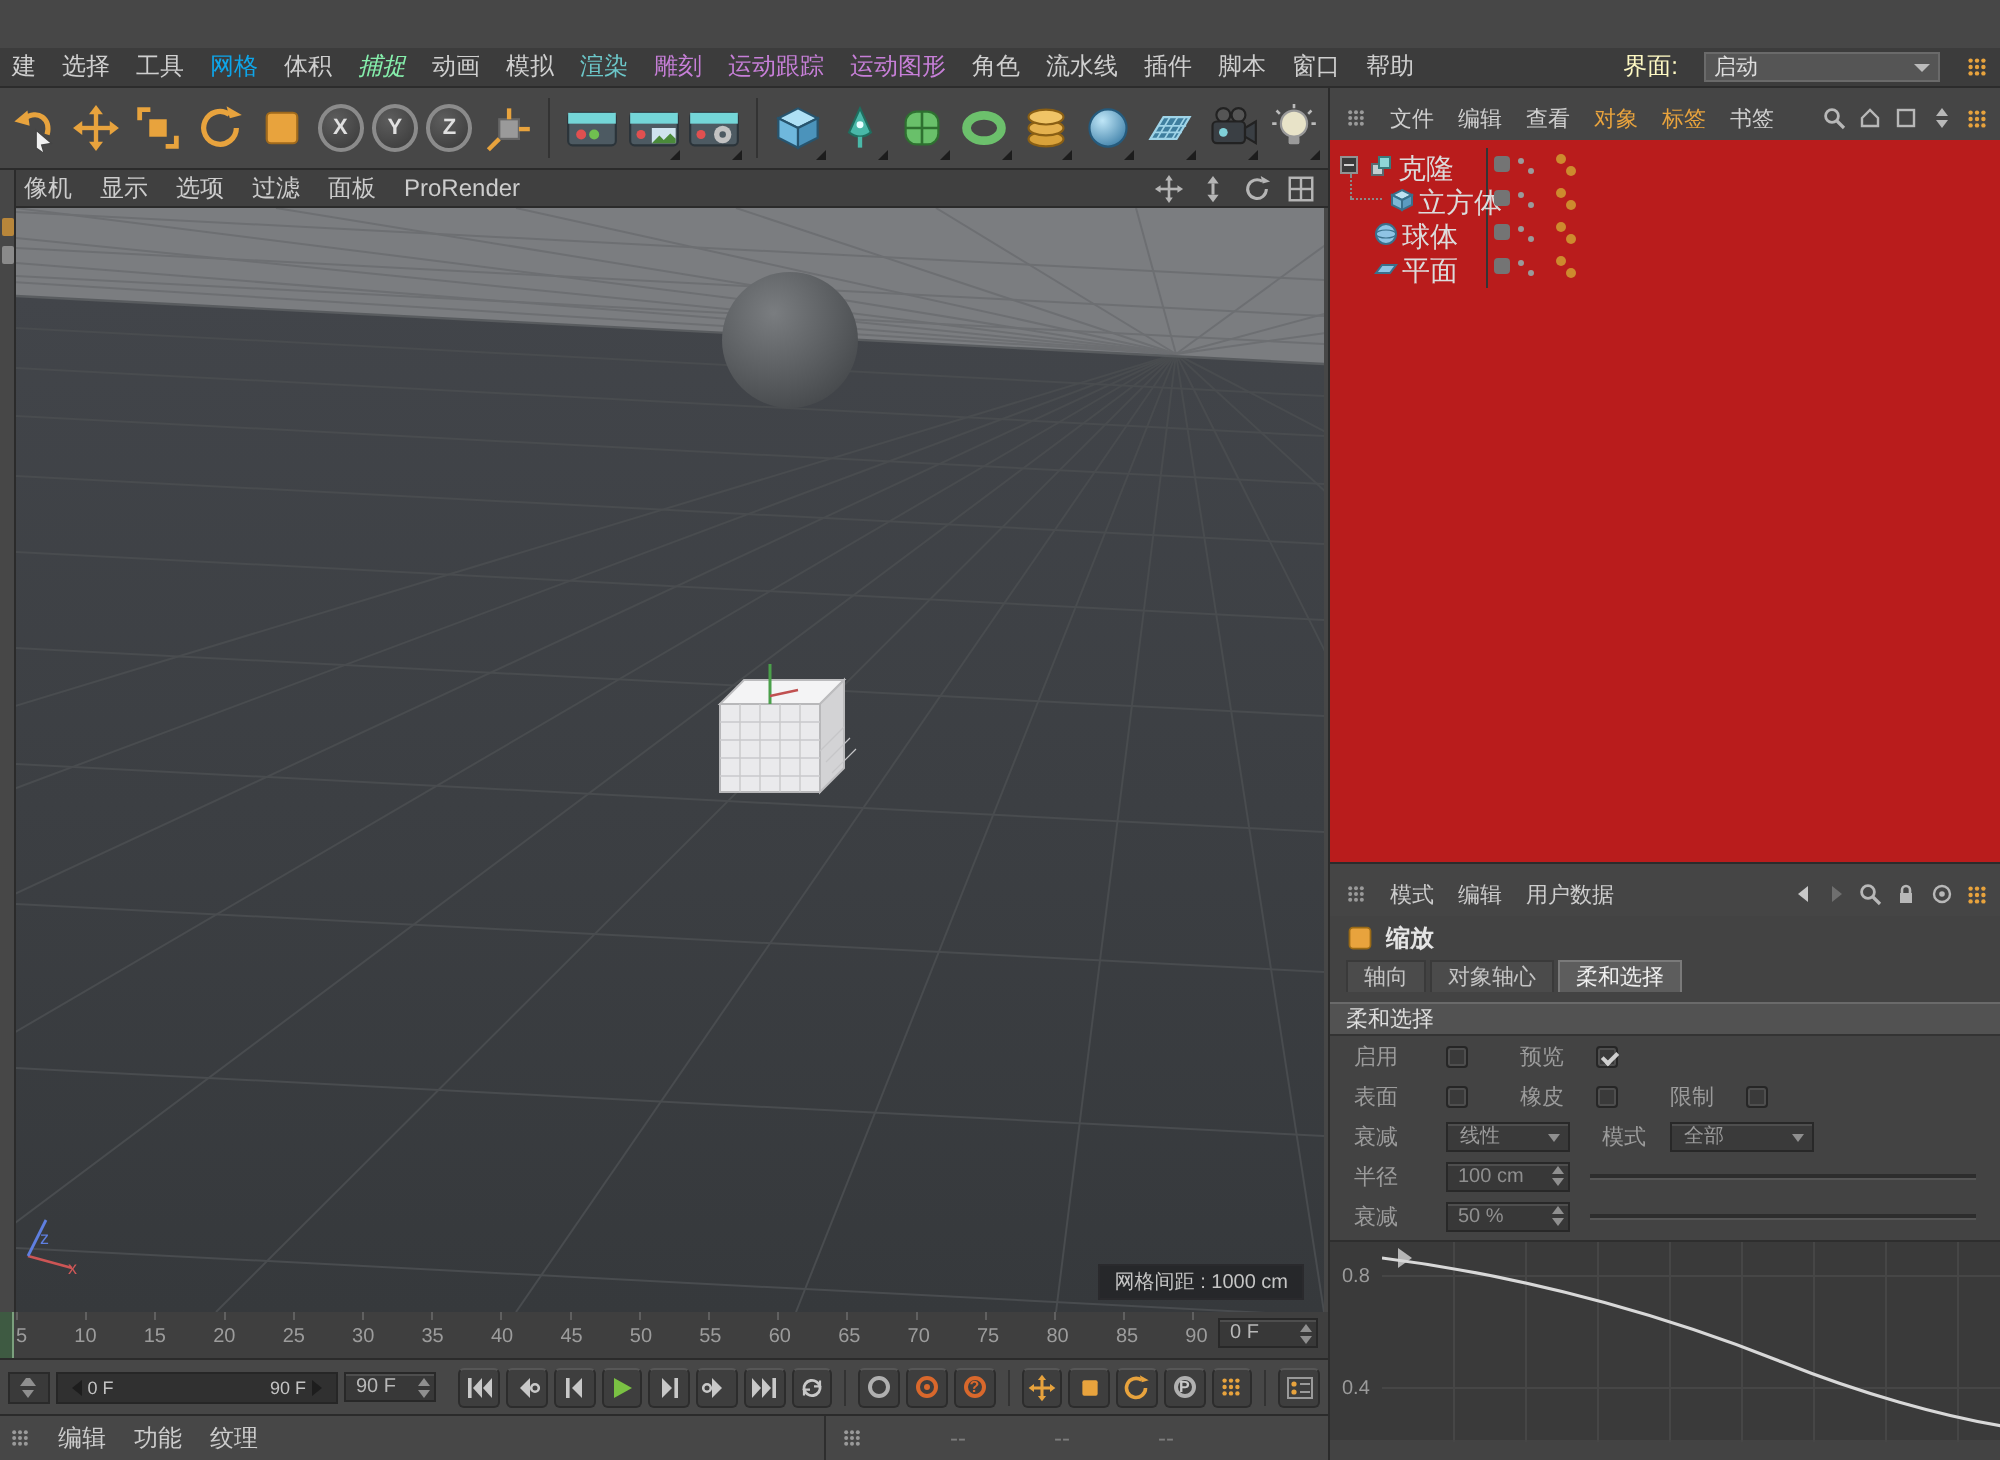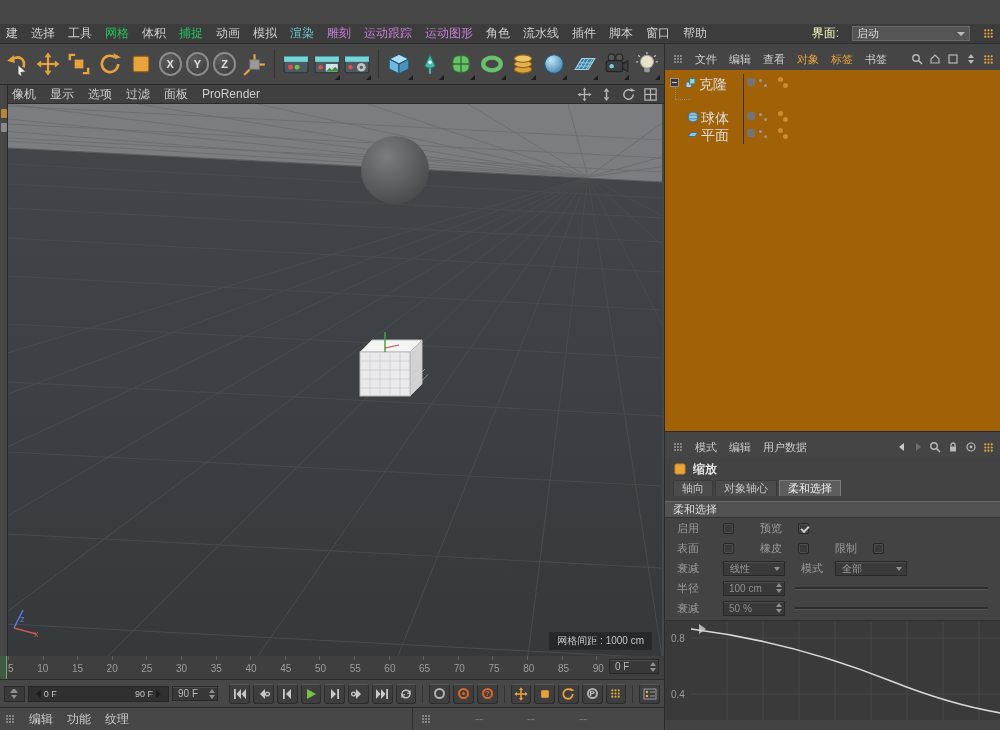--- a/index.html
+++ b/index.html
@@ -70,21 +70,21 @@
 .ring .cd{width:3px;height:3px;border-radius:50%;background:#d9682c}
 .ring .q{font-size:8px;font-weight:bold;color:#d9682c;line-height:1}
 .ring .pp{font-size:8px;font-weight:bold;color:#c8c8c8;line-height:1}
 .vsep{width:1px;height:18px;background:#333;margin:0 3px}
 
 .bottombar{position:absolute;left:0;top:708px;width:664px;height:22px;background:#474747;display:flex;align-items:center}
 .bb-left{display:flex;align-items:center;gap:14px;padding-left:5px;width:412px}
 .bb-center{flex:1;height:100%;border-left:1px solid #2e2e2e;display:flex;align-items:center;gap:44px;padding-left:8px;color:#7c7c7c}
 
 .right{position:absolute;left:664px;top:44px;width:336px;height:686px;background:#414141;border-left:1px solid #2b2b2b}
-.om{position:absolute;left:0;top:0;width:100%;height:388px;background:#a16207;border-bottom:1px solid #2b2b2b}
+.om{position:absolute;left:0;top:0;width:100%;height:388px;background:#b91c1c;border-bottom:1px solid #2b2b2b}
 .pan-head{height:26px;display:flex;align-items:center;gap:12px;padding:4px 6px 0 8px;font-size:11px;background:#454545}
 .pan-head .spring{flex:1}
 .pan-head .ics{display:flex;gap:6px;align-items:center}
 .om-tree{position:relative;height:72px;margin-top:4px}
 .om-colsep{position:absolute;left:78px;top:0;height:70px;border-left:1px solid #343434}
 .orow{position:absolute;left:0;right:0;height:17px;font-size:14px;color:#dcdcdc}
 .exp{position:absolute;left:5px;top:4px;width:9px;height:9px;background:#3a3a3a;border:1px solid #929292;
   display:flex;align-items:center;justify-content:center}
 .exp i{display:block;width:5px;border-top:1px solid #cfcfcf}
 .oicon{position:absolute;top:2px;width:12px;height:12px}
@@ -103,21 +103,21 @@
 .atab.active{background:#5d5d5d;color:#f0f0f0;border-color:#7a7a7a}
 .am-section{height:17px;margin-top:1px;background:#525252;border-top:1px solid #6a6a6a;border-bottom:1px solid #333;
   display:flex;align-items:center;padding-left:8px;font-size:11px;color:#dedede}
 .prow{display:flex;align-items:center;height:20px;padding-left:12px;font-size:11px;color:#9b9b9b}
 .plabel{width:34px}
 .cb{width:11px;height:11px;background:#3a3a3a;border:1px solid #262626;box-shadow:inset 0 0 0 1px #4e4e4e;
   border-radius:2px;position:relative}
 .cb.on:after{content:"";position:absolute;left:2px;top:2px;width:6px;height:3px;
   border-left:2px solid #cfcfcf;border-bottom:2px solid #cfcfcf;transform:rotate(-45deg)}
 .dd{height:15px;background:#3a3a3a;border:1px solid #282828;box-shadow:inset 0 1px 0 #4e4e4e;display:flex;
-  align-items:flex-start;padding:0 16px 0 6px;position:relative;font-size:10px;color:#9b9b9b}
+  align-items:flex-end;padding:0 16px 0 6px;position:relative;font-size:10px;color:#9b9b9b}
 .dd:after{content:"";position:absolute;right:4px;top:5px;border:3px solid transparent;border-top:4px solid #8f8f8f}
 .fld.dim{color:#8f8f8f}
 .groove{flex:1;height:3px;background:#2d2d2d;border-bottom:1px solid #565656;margin:0 12px 0 10px}
 .am-curve{position:relative;height:100px;background:#3a3a3a;border-top:1px solid #2e2e2e;margin-top:2px}
 .cy{position:absolute;left:6px;font-size:10px;color:#9a9a9a}
 .cexp{position:absolute;left:34px;top:3px;width:0;height:0;border:5px solid transparent;border-left:7px solid #b5b5b5}
 
 .watermark{position:absolute;left:29px;top:586px;width:307px;height:100px;background:rgba(255,255,255,.93);
   border-top-left-radius:10px;display:flex;flex-direction:column;align-items:center;justify-content:center;gap:2px;z-index:5}
 .wm-row{display:flex;align-items:center;gap:6px;color:#2e4a57}
@@ -129,23 +129,23 @@
 </head>
 <body>
 
 <div class="app">
 
 
   <div class="menubar">
     <span style="color: rgb(207, 207, 207);">建</span>
     <span style="color: rgb(207, 207, 207);">选择</span>
     <span style="color: rgb(207, 207, 207);">工具</span>
-    <span style="color: #22c55e; font-family: Liberation Mono, monospace;">网格</span>
+    <span style="color: #0ea5e9; font-family: Liberation Mono, monospace;">网格</span>
     <span style="color: rgb(207, 207, 207);">体积</span>
-    <span style="color: #22c55e;">捕捉</span>
+    <span style="color: #86efac; font-style: italic;">捕捉</span>
     <span style="color: rgb(207, 207, 207);">动画</span>
     <span style="color: rgb(207, 207, 207);">模拟</span>
     <span style="color: rgb(108, 199, 201);">渲染</span>
     <span style="color: rgb(199, 127, 216);">雕刻</span>
     <span style="color: rgb(199, 127, 216);">运动跟踪</span>
     <span style="color: rgb(199, 127, 216);">运动图形</span>
     <span style="color: rgb(207, 207, 207);">角色</span>
     <span style="color: rgb(207, 207, 207);">流水线</span>
     <span style="color: rgb(207, 207, 207);">插件</span>
     <span style="color: rgb(207, 207, 207);">脚本</span>
@@ -770,20 +770,33 @@
                 <rect x="1" y="5" width="5.5" height="5.5" fill="#c3cdd0" stroke="#5a6a70"></rect>
                 <rect x="4.5" y="1.5" width="5.5" height="5.5" fill="#8fd6d8" stroke="#3a7a7c"></rect>
               </svg></span>
           <span class="onm" style="left:34px">克隆</span>
           <span class="osq"></span>
           <span class="odot" style="left:94px;top:5px"></span>
           <span class="odot" style="left:99px;top:10px"></span>
           <span class="vdot" style="left:113px;top:3px"></span>
           <span class="vdot" style="left:118px;top:9px"></span>
         </div>
+        <div class="orow" style="top:17px">
+          <span class="oicon" style="left:30px"><svg width="12" height="12" viewBox="0 0 12 12">
+                <path d="M6 1 11 3.5 6 6 1 3.5Z" fill="#bfe2f2" stroke="#39708c"></path>
+                <path d="M1 3.5 6 6v5L1 8.5Z" fill="#7db8d6" stroke="#39708c"></path>
+                <path d="M11 3.5 6 6v5l5-2.5Z" fill="#5b9bc0" stroke="#39708c"></path>
+              </svg></span>
+          <span class="onm" style="left:44px">立方体</span>
+          <span class="osq"></span>
+          <span class="odot" style="left:94px;top:5px"></span>
+          <span class="odot" style="left:99px;top:10px"></span>
+          <span class="vdot" style="left:113px;top:3px"></span>
+          <span class="vdot" style="left:118px;top:9px"></span>
+        </div>
         <div class="orow" style="top:34px">
           <span class="oicon" style="left:22px"><svg width="12" height="12" viewBox="0 0 12 12">
                 <circle cx="6" cy="6" r="5" fill="#8fc4e4" stroke="#39708c"></circle>
                 <ellipse cx="6" cy="6" rx="5" ry="2" fill="none" stroke="#39708c" stroke-width="0.6"></ellipse>
               </svg></span>
           <span class="onm" style="left:36px">球体</span>
           <span class="osq"></span>
           <span class="odot" style="left:94px;top:5px"></span>
           <span class="odot" style="left:99px;top:10px"></span>
           <span class="vdot" style="left:113px;top:3px"></span>

